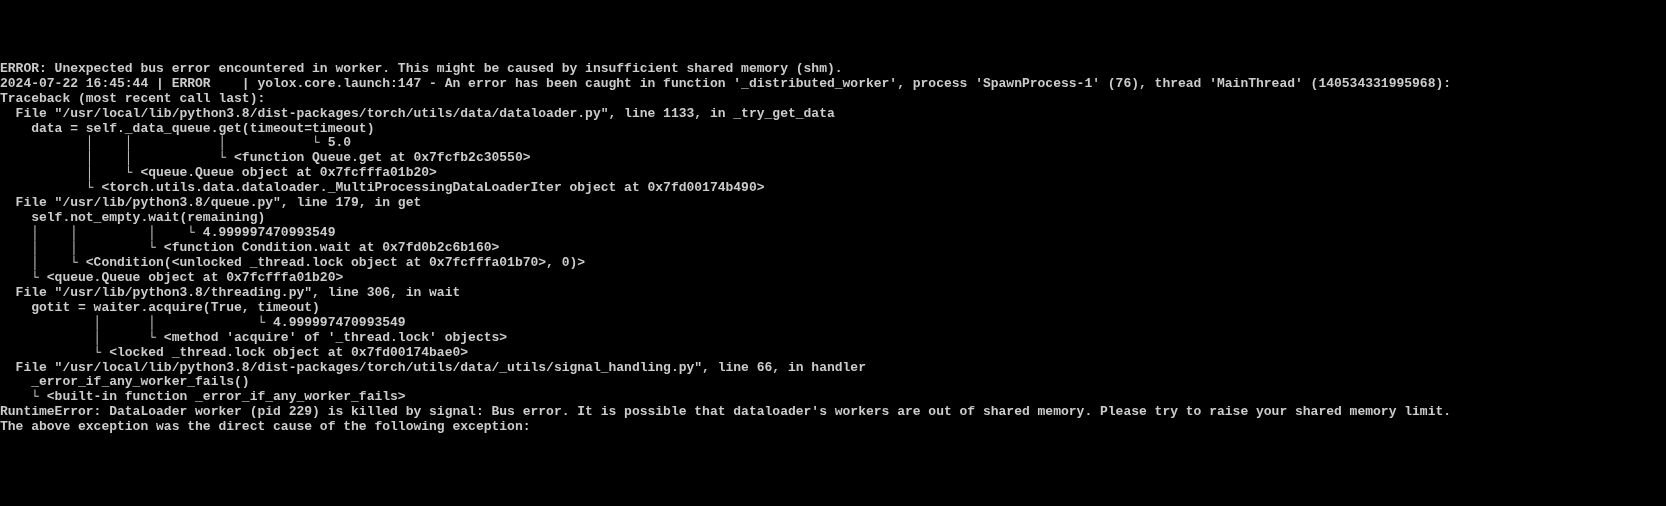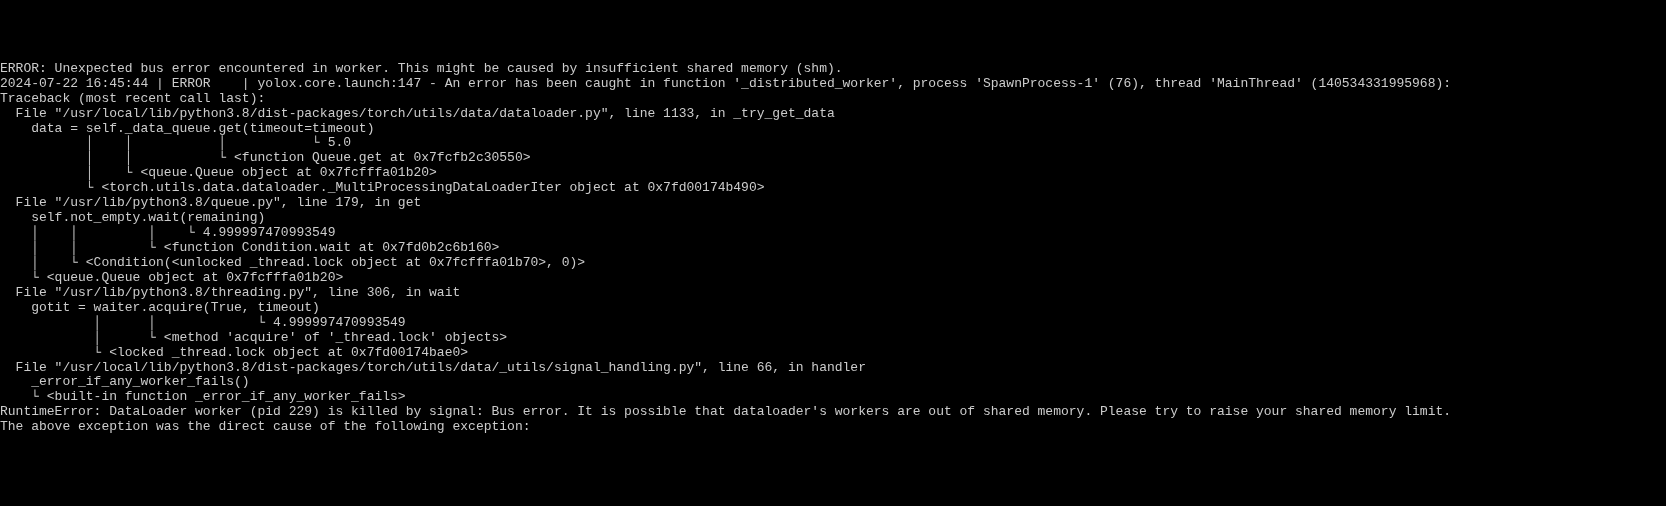--- a/index.html
+++ b/index.html
@@ -1,18 +1,19 @@
 <!DOCTYPE html>
 <html><head>
   <meta charset="utf-8">
   <style>
     * {
       margin: 0;
       padding: 0;
       box-sizing: border-box;
+      font-weight: bold;
     }
     body {
       background-color: #000000;
       color: #cccccc;
       font-family: Consolas, 'Courier New', monospace;
       font-size: 13px;
       line-height: 1.15;
       white-space: pre;
       padding: 2px 0;
       overflow-x: auto;

